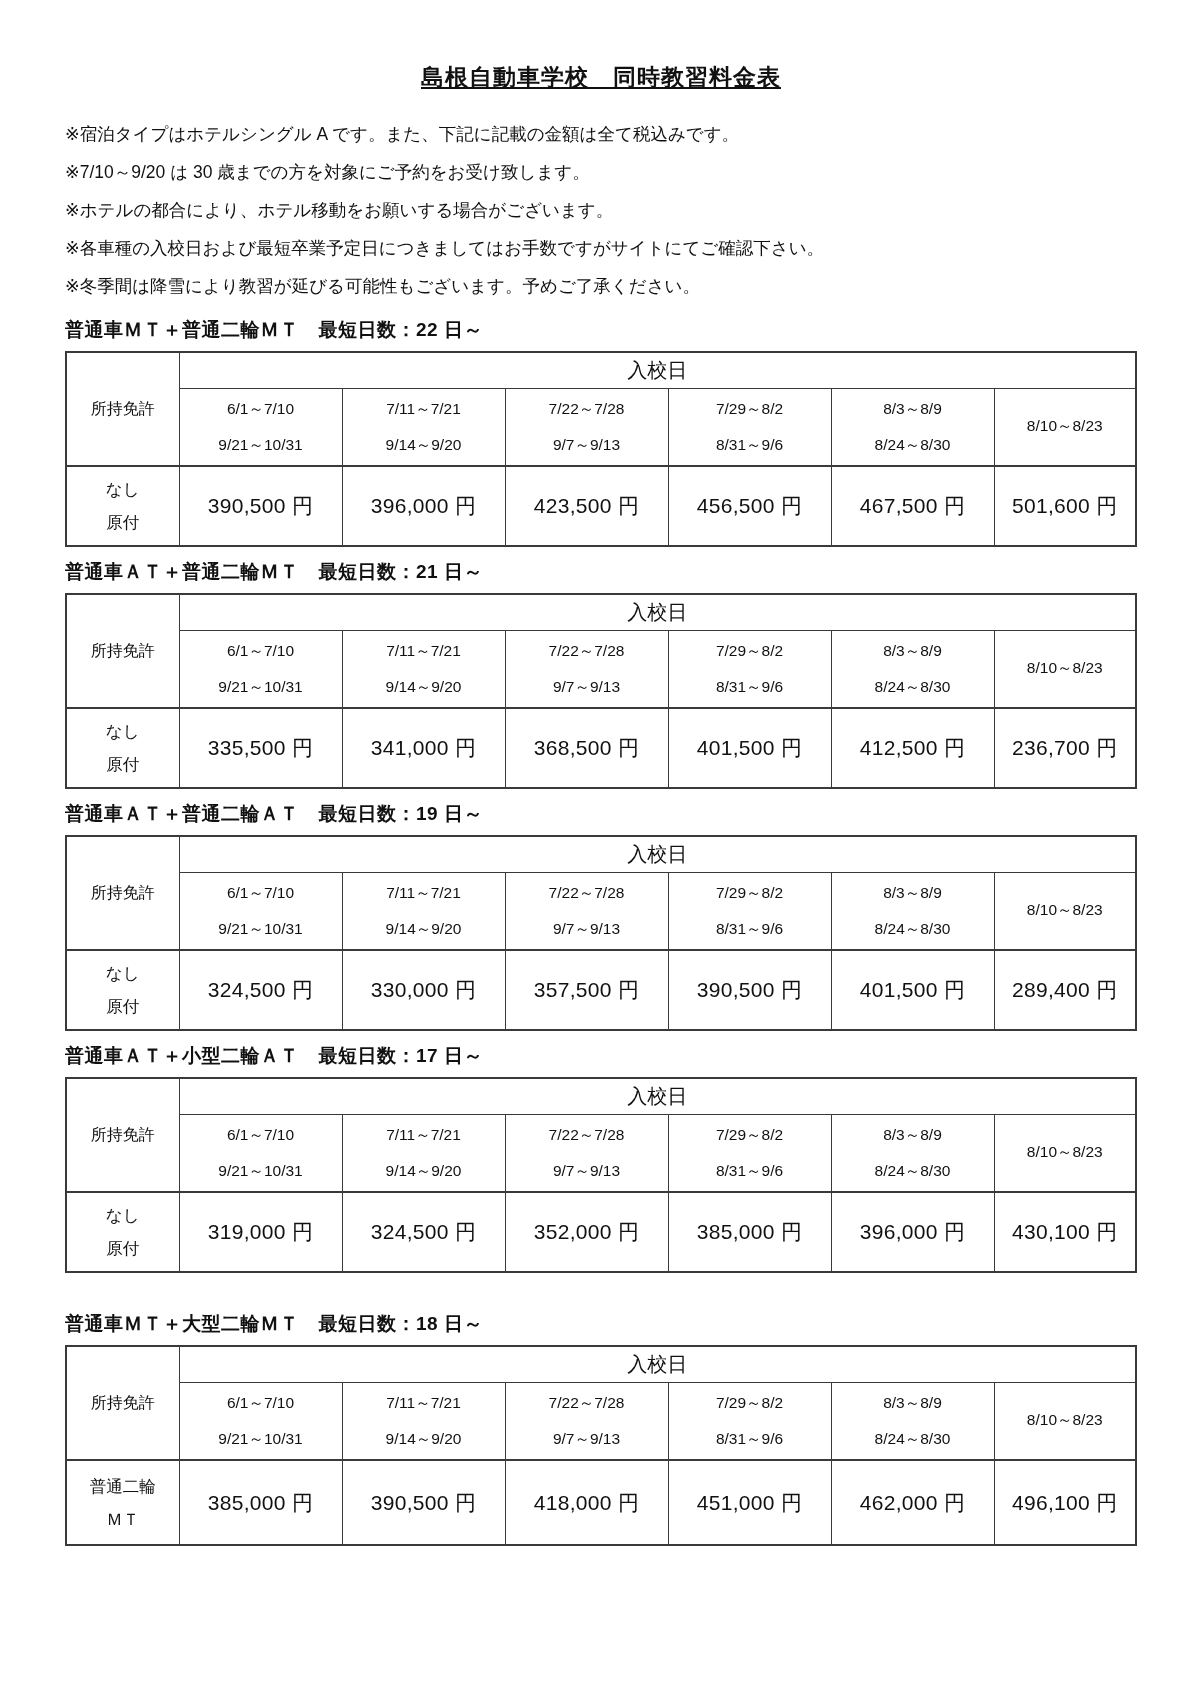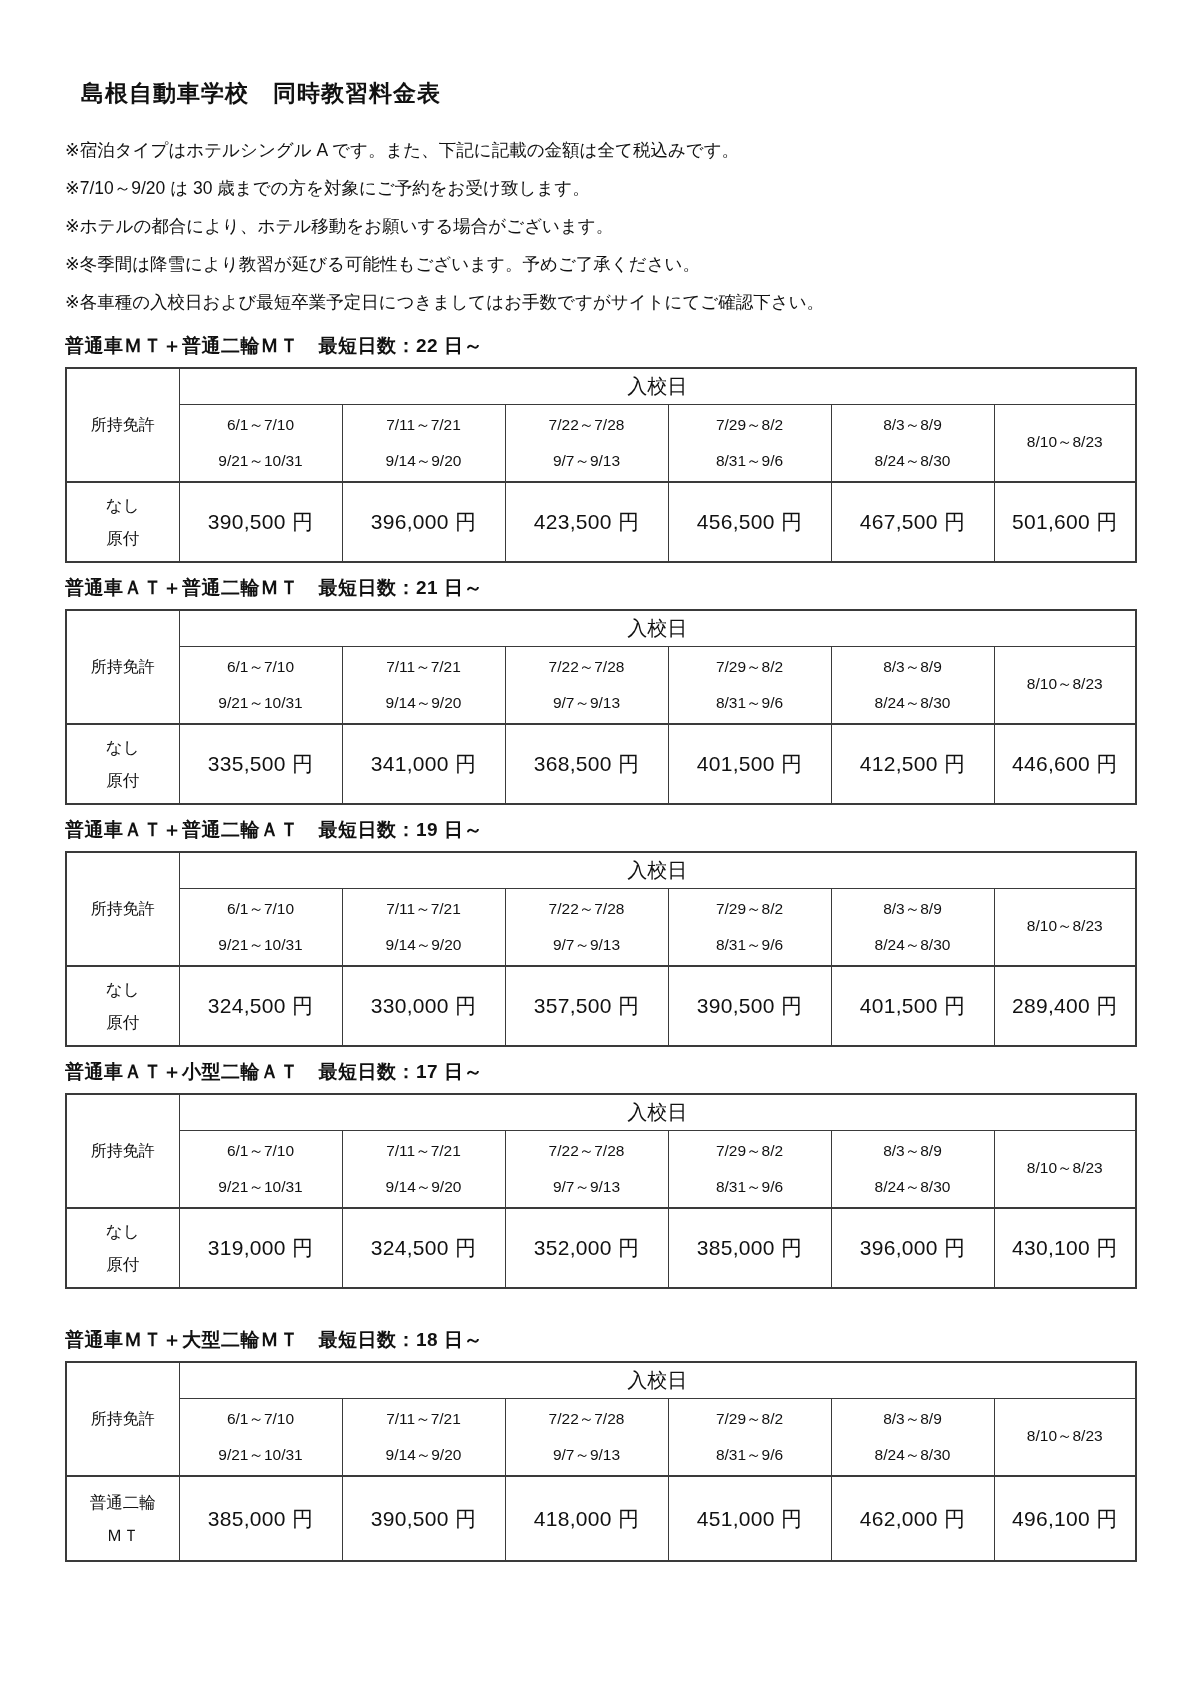--- a/index.html
+++ b/index.html
@@ -8,25 +8,26 @@
     width: 1200px;
     height: 1698px;
     box-sizing: border-box;
     padding: 62px 63px 0 65px;
     background: #ffffff;
     overflow: hidden;
     font-family: "Liberation Sans", "DejaVu Sans", sans-serif;
     color: #111111;
   }
   .title {
-    margin: 16px;
-    text-align: left;
+    margin: 0;
+    text-align: center;
     font-size: 23px;
     font-weight: 700;
     letter-spacing: 1px;
+    text-decoration: underline;
   }
   .notes { margin-top: 22px; }
   .note {
     margin: 0;
     font-size: 17.5px;
     line-height: 38px;
     white-space: nowrap;
   }
   .course { margin-top: 12px; }
   .course.first { }
@@ -66,22 +67,22 @@
 <body>
 
 <div class="page">
 
   <h1 class="title">島根自動車学校　同時教習料金表</h1>
 
   <div class="notes">
     <p class="note">※宿泊タイプはホテルシングル A です。また、下記に記載の金額は全て税込みです。</p>
     <p class="note">※7/10～9/20 は 30 歳までの方を対象にご予約をお受け致します。</p>
     <p class="note">※ホテルの都合により、ホテル移動をお願いする場合がございます。</p>
+    <p class="note">※各車種の入校日および最短卒業予定日につきましてはお手数ですがサイトにてご確認下さい。</p>
     <p class="note">※冬季間は降雪により教習が延びる可能性もございます。予めご了承ください。</p>
-    <p class="note">※各車種の入校日および最短卒業予定日につきましてはお手数ですがサイトにてご確認下さい。</p>
   </div>
 
   <section class="course first">
     <h2 class="course-heading">普通車ＭＴ＋普通二輪ＭＴ　最短日数：22 日～</h2>
     <table class="price-table">
       <colgroup>
         <col style="width:113px">
           <col style="width:163px">
           <col style="width:163px">
           <col style="width:163px">
@@ -180,21 +181,21 @@
         <tr class="row-price">
           <td class="label-cell">
             <div class="lline">なし</div>
             <div class="lline">原付</div>
           </td>
           <td class="price-cell">335,500 円</td>
           <td class="price-cell">341,000 円</td>
           <td class="price-cell">368,500 円</td>
           <td class="price-cell">401,500 円</td>
           <td class="price-cell">412,500 円</td>
-          <td class="price-cell">446,600 円</td>
+          <td class="price-cell">236,700 円</td>
         </tr>
       </tbody>
     </table>
   </section>
 
   <section class="course">
     <h2 class="course-heading">普通車ＡＴ＋普通二輪ＡＴ　最短日数：19 日～</h2>
     <table class="price-table">
       <colgroup>
         <col style="width:113px">

